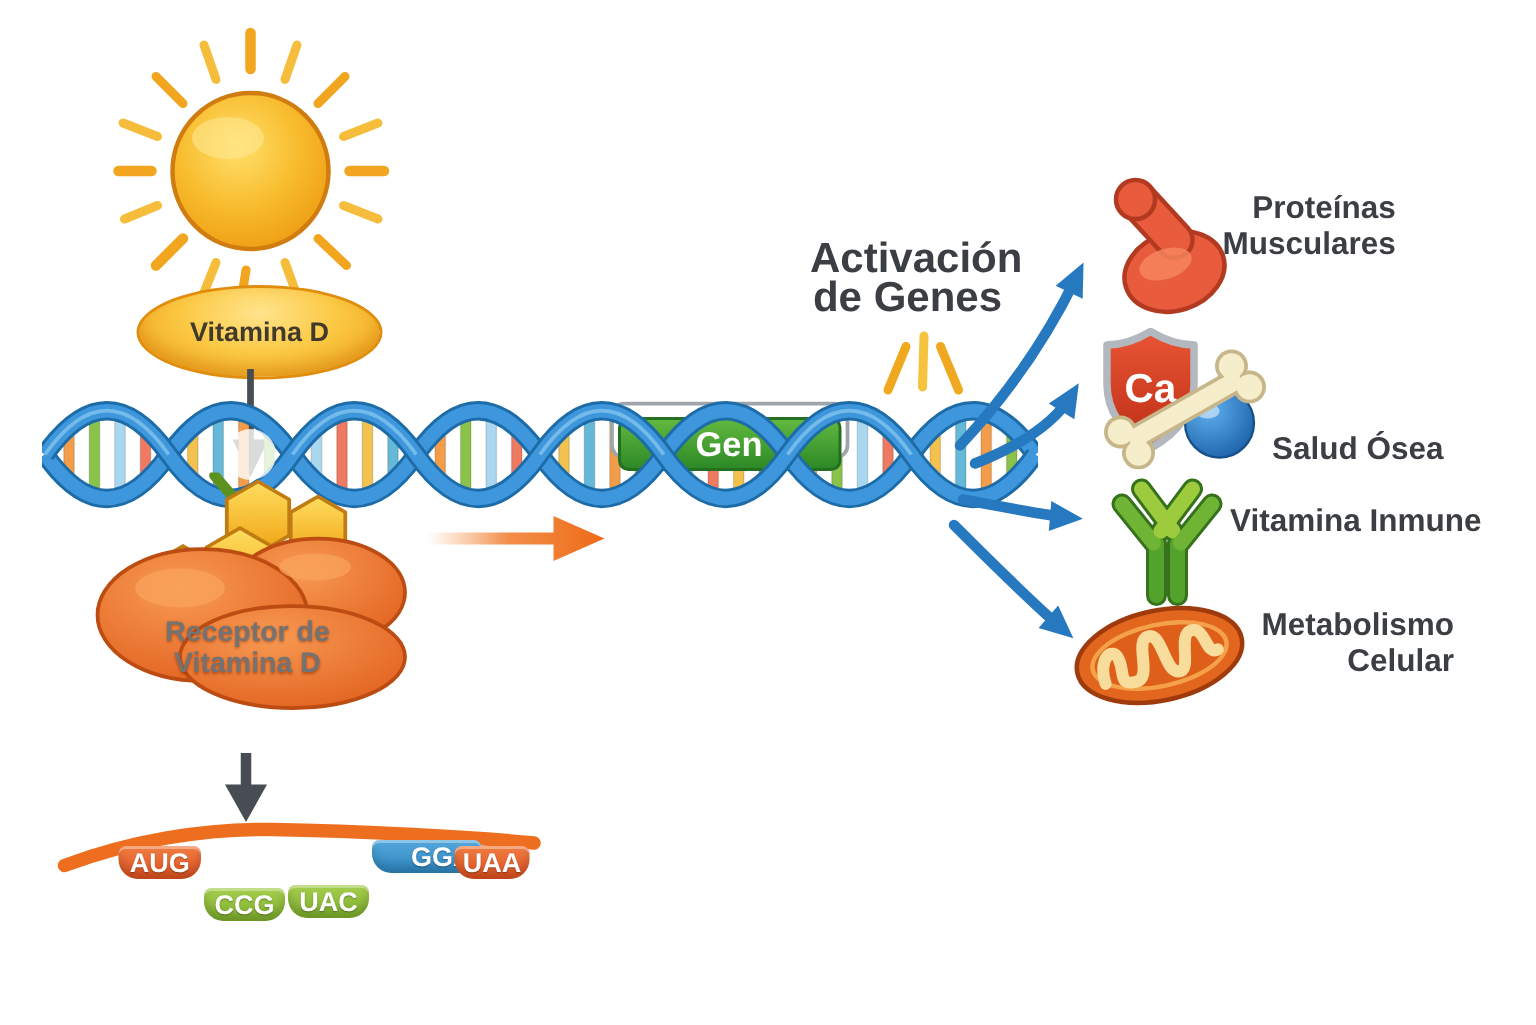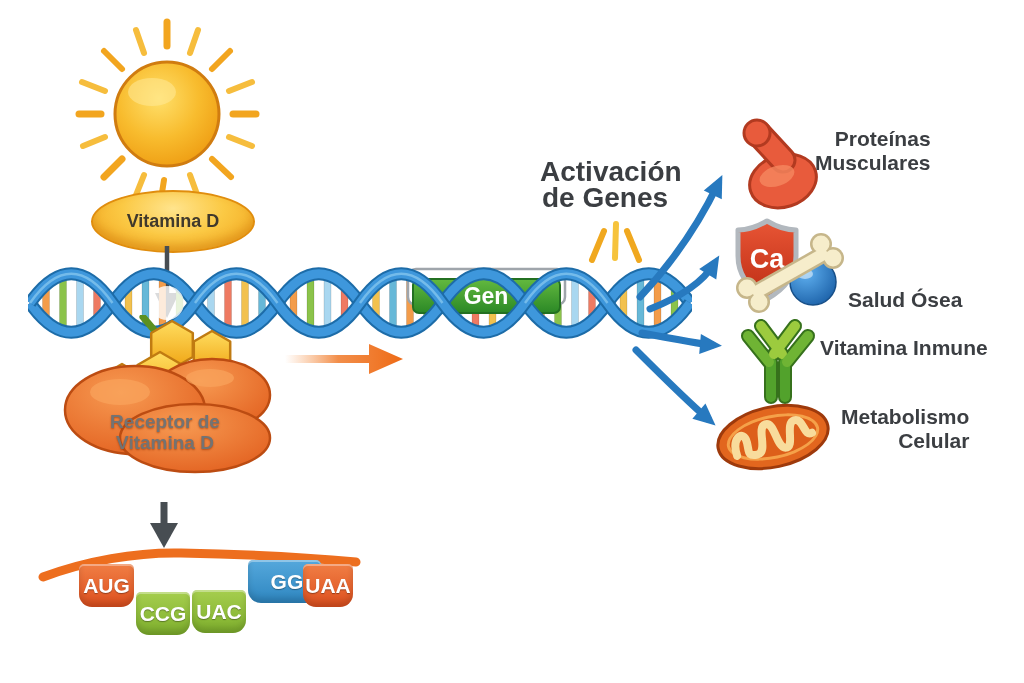--- a/index.html
+++ b/index.html
@@ -12,22 +12,22 @@
         background:radial-gradient(ellipse at 50% 28%, #ffe48d 0%, #fbc944 45%, #f0a018 100%);
         border:2.5px solid #e08d0e;display:flex;align-items:center;justify-content:center;
         font-size:18px;font-weight:700;color:#40392c;box-shadow:inset 0 -6px 10px rgba(205,120,10,.45);}
   
   .activation{left:540px;top:159px;width:130px;text-align:center;font-size:28px;line-height:26px;}
   
   .receptor-text{left:75px;top:411px;width:180px;text-align:center;font-size:19px;line-height:21px;
         font-weight:700;color:#737373;text-shadow:0 1px 2px rgba(150,50,0,.65);}
   .complex{left:58px;top:473px;width:214px;text-align:center;font-size:21px;}
   
-  .codon{height:43px;display:flex;align-items:center;justify-content:center;
-         border-radius:5px 5px 13px 13px;font-size:21px;font-weight:700;color:#fff;
+  .codon{height:22px;display:flex;align-items:center;justify-content:center;
+         border-radius:5px 5px 13px 13px;font-size:18px;font-weight:700;color:#fff;
          text-shadow:0 1px 1px rgba(0,0,0,.35);box-shadow:inset 0 2px 0 rgba(255,255,255,.35), inset 0 -5px 6px rgba(0,0,0,.15);}
   .c-orange{background:linear-gradient(#f07e44,#dd4f1e);}
   .c-green{background:linear-gradient(#a6ce4e,#7dae2c);margin-top:32px;}
   .c-blue{background:linear-gradient(#55a8dc,#2e86c0);padding-left:20px;}
   
   .banner{left:64px;top:597px;width:290px;height:27px;border-radius:3px;
           display:flex;align-items:center;justify-content:center;
           background:linear-gradient(90deg, rgba(238,111,30,0) 0%, rgba(238,111,30,.92) 12%, #ee6f1e 50%, rgba(238,111,30,.92) 88%, rgba(238,111,30,0) 100%);
           color:#fff;font-size:18px;font-weight:700;text-shadow:0 1px 1px rgba(160,60,0,.5);}
   

